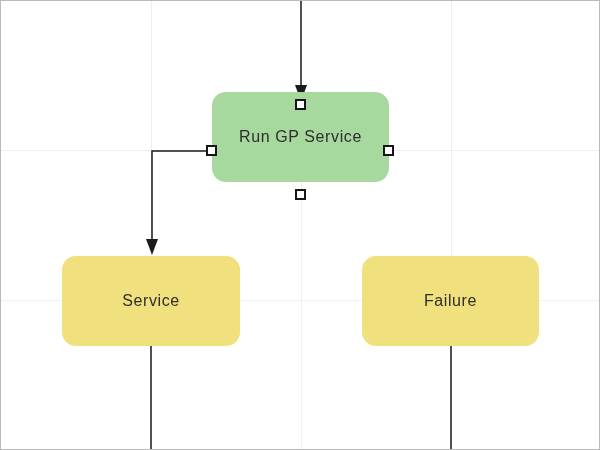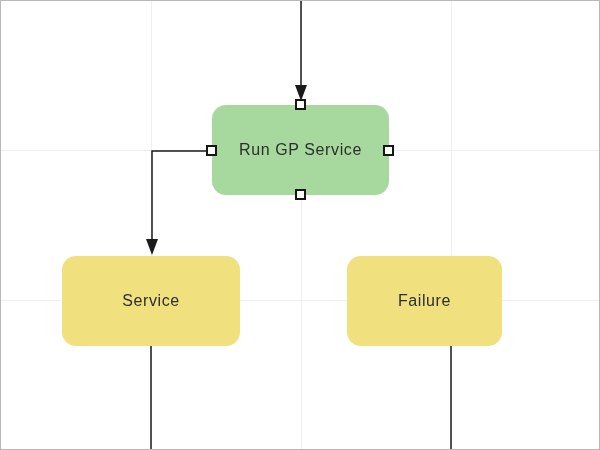--- a/index.html
+++ b/index.html
@@ -29,23 +29,23 @@
     align-items: center;
     justify-content: center;
     font-size: 16px;
     letter-spacing: 0.6px;
     color: #2e2e2e;
     cursor: default;
     user-select: none;
   }
   .node-green { background: #a7d99f; }
   .node-yellow { background: #f0e07e; }
-  .node-run   { left: 211px; top: 104px; width: 177px; height: 90px; }
+  .node-run   { left: 211px; top: 91px; width: 177px; height: 90px; }
   .node-success { left: 61px;  top: 255px; width: 178px; height: 90px; }
-  .node-failure { left: 346px; top: 255px; width: 155px; height: 90px; }
+  .node-failure { left: 361px; top: 255px; width: 177px; height: 90px; }
   .handle {
     position: absolute;
     width: 11px;
     height: 11px;
     box-sizing: border-box;
     background: #ffffff;
     border: 2px solid #161616;
   }
   .handle-top    { left: 294px; top: 98px; }
   .handle-left   { left: 205px; top: 144px; }

